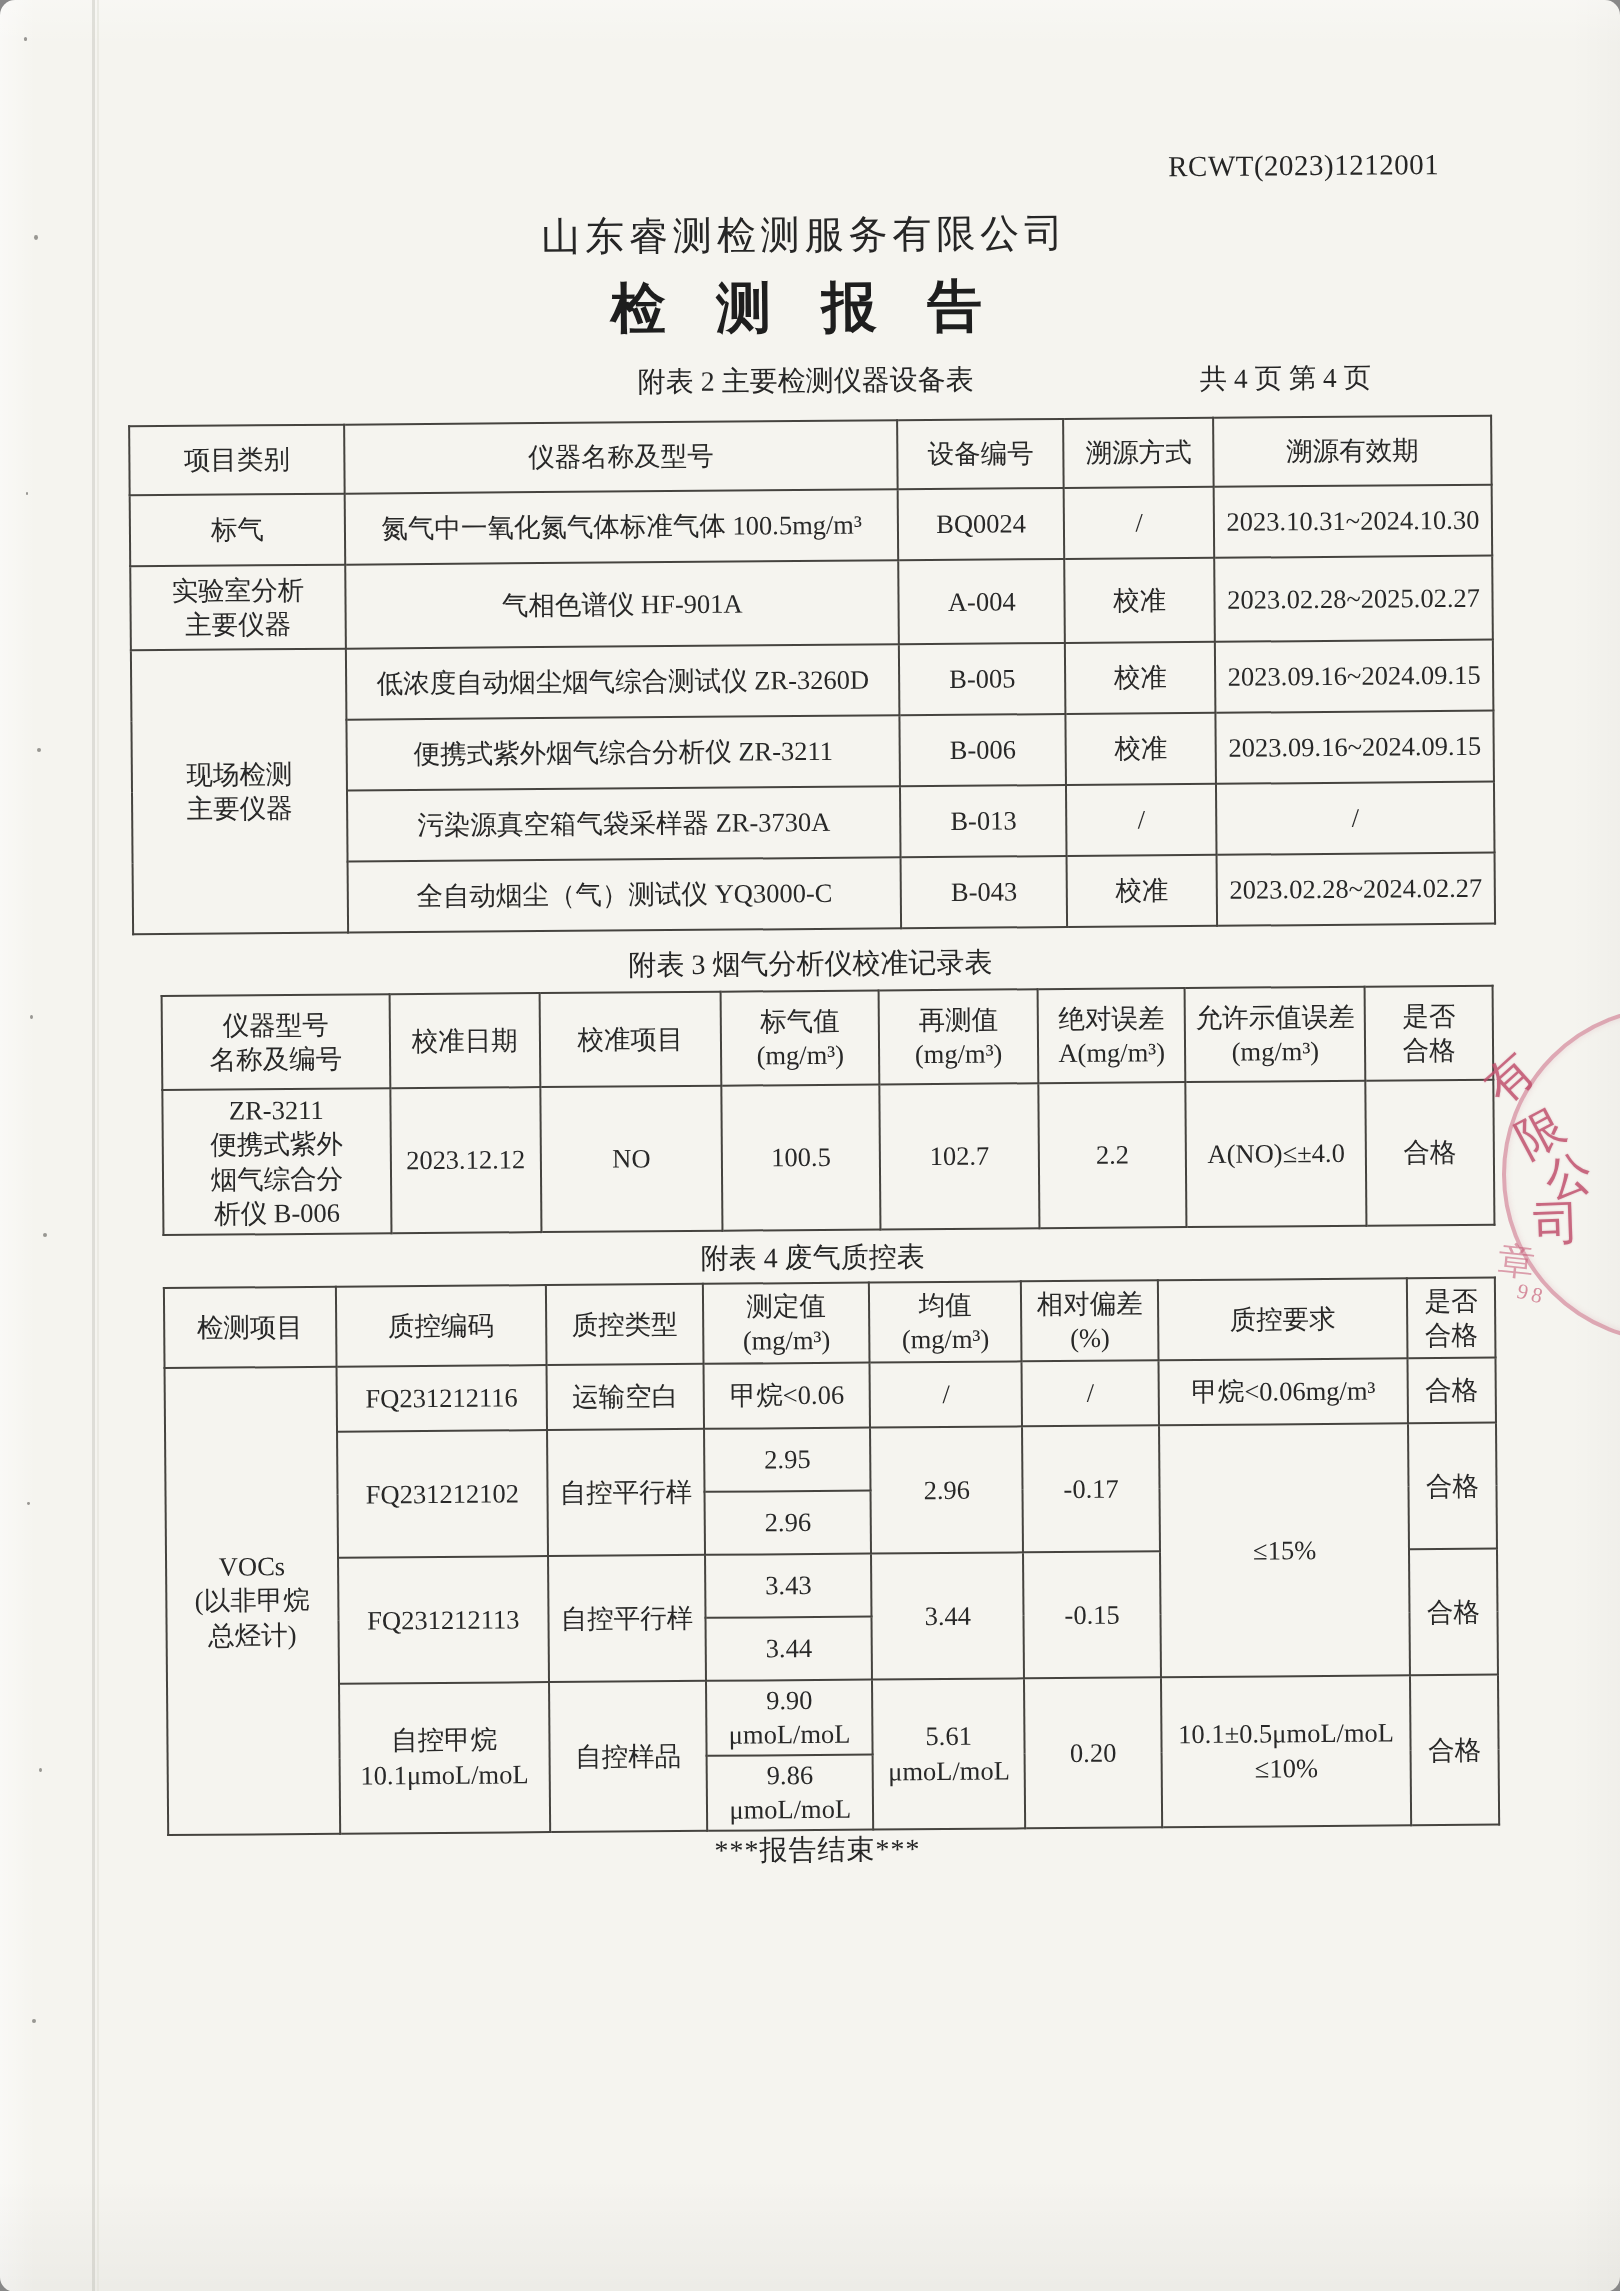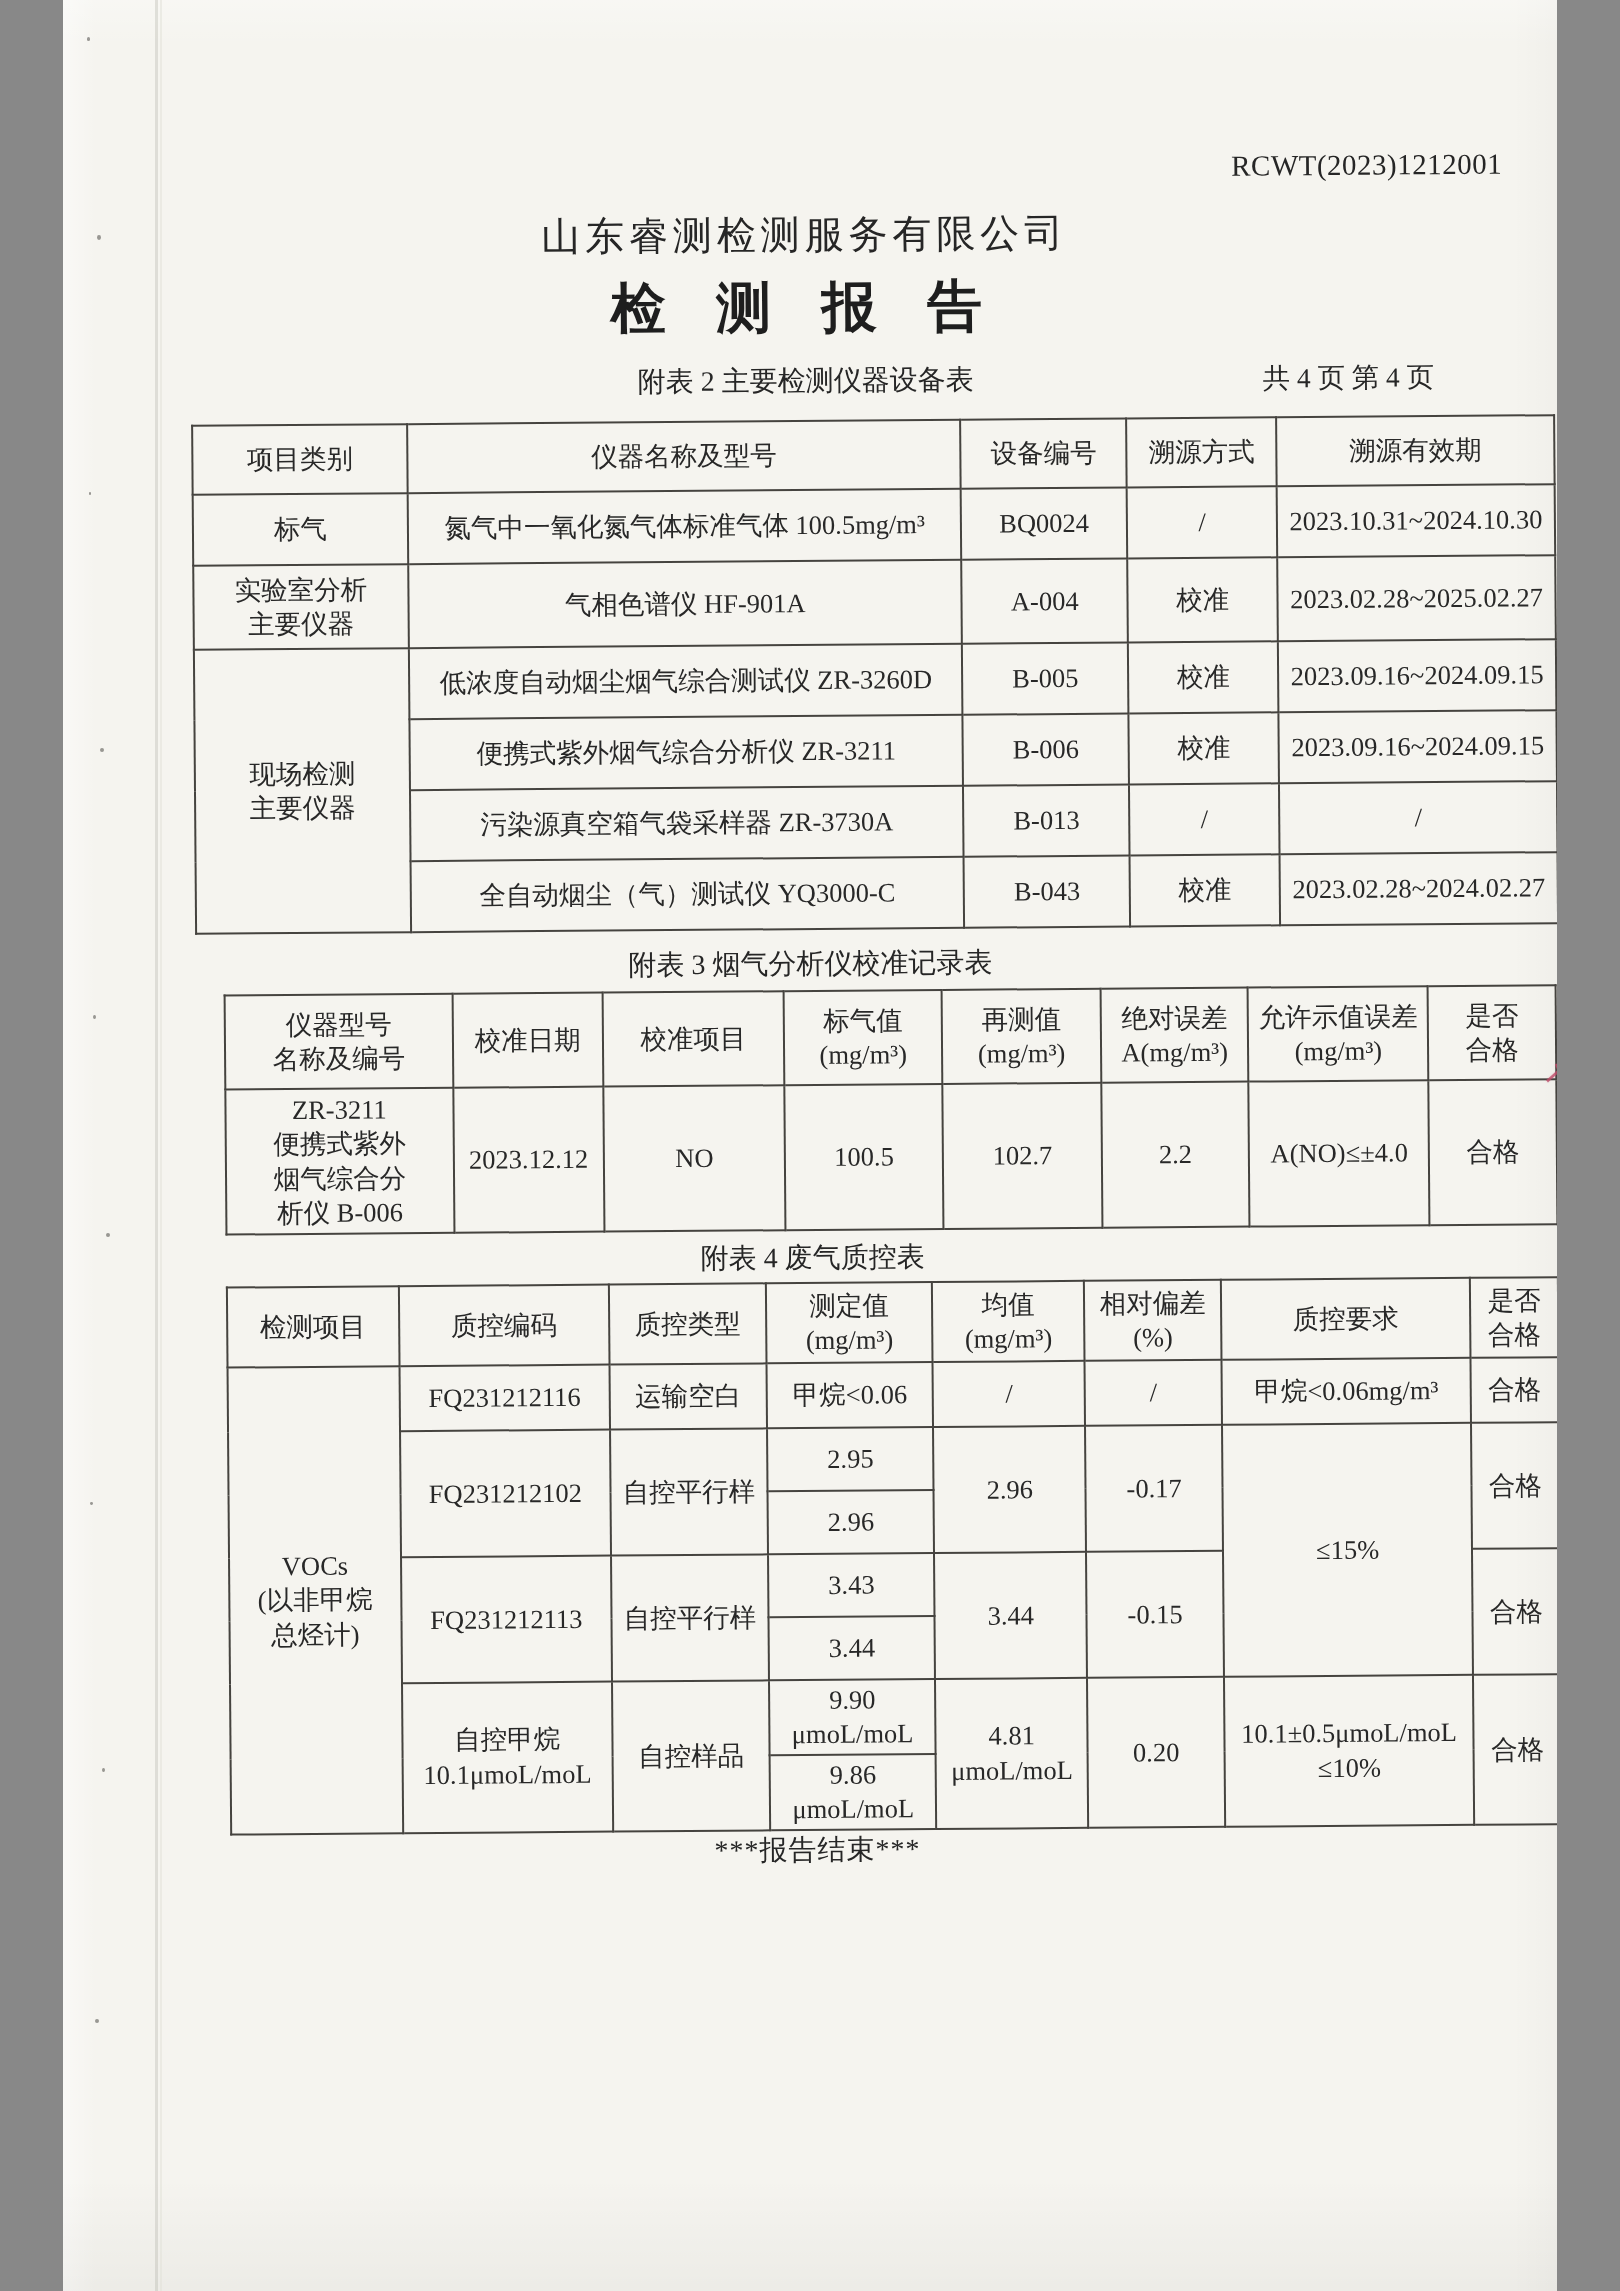--- a/index.html
+++ b/index.html
@@ -1,24 +1,25 @@
 <!DOCTYPE html>
 <html><head>
 <meta charset="utf-8">
 <style>
   html,body { margin:0; padding:0; background:#888; }
   .page {
-    position:relative; width:1494px; height:2292px; margin:0 auto;
+    position:relative; width:1620px; height:2292px; margin:0 auto;
     background:#f5f4ef;
     background-image:
       linear-gradient(180deg, rgba(255,255,255,.30) 0%, rgba(255,255,255,0) 2%, rgba(0,0,0,0) 95%, rgba(0,0,0,.035) 100%),
       linear-gradient(90deg, rgba(255,255,255,.45) 0%, rgba(255,255,255,0) 2.2%, rgba(0,0,0,0) 97%, rgba(0,0,0,.02) 100%);
     overflow:hidden;
     font-family:"Liberation Serif","DejaVu Serif",serif;
     color:#262626;
+    border-radius:15px;
   }
   .content { position:absolute; left:0; top:0; width:100%; height:100%; transform:rotate(-0.45deg); transform-origin:50% 40%; }
   .abs { position:absolute; }
   .pre { white-space:pre-line; }
 
   .fold-a { position:absolute; left:92px; top:0; width:2.9px; height:100%; background:rgba(170,170,160,.30); }
   .fold-b { position:absolute; left:97px; top:0; width:2px; height:100%; background:rgba(225,225,216,.55); }
 
   .speck { position:absolute; background:#3c3a36; border-radius:50%; opacity:.5; }
 
@@ -247,21 +248,21 @@
       </tr>
       <tr style="height:63px">
         <td>3.44</td>
       </tr>
       <tr style="height:74px">
         <td class="pre" rowspan="2">自控甲烷
 10.1μmoL/moL</td>
         <td rowspan="2">自控样品</td>
         <td class="pre">9.90
 μmoL/moL</td>
-        <td class="pre" rowspan="2">4.81
+        <td class="pre" rowspan="2">5.61
 μmoL/moL</td>
         <td rowspan="2">0.20</td>
         <td class="pre" rowspan="2">10.1±0.5μmoL/moL
 ≤10%</td>
         <td rowspan="2">合格</td>
       </tr>
       <tr style="height:74px">
         <td class="pre">9.86
 μmoL/moL</td>
       </tr>

